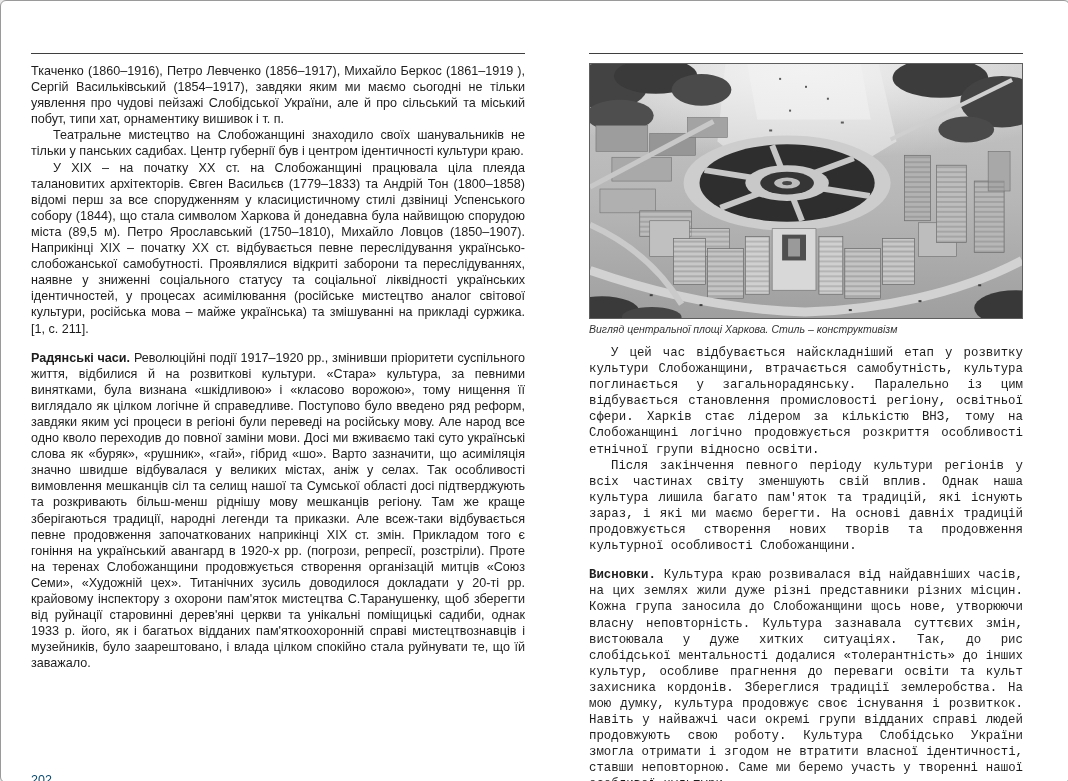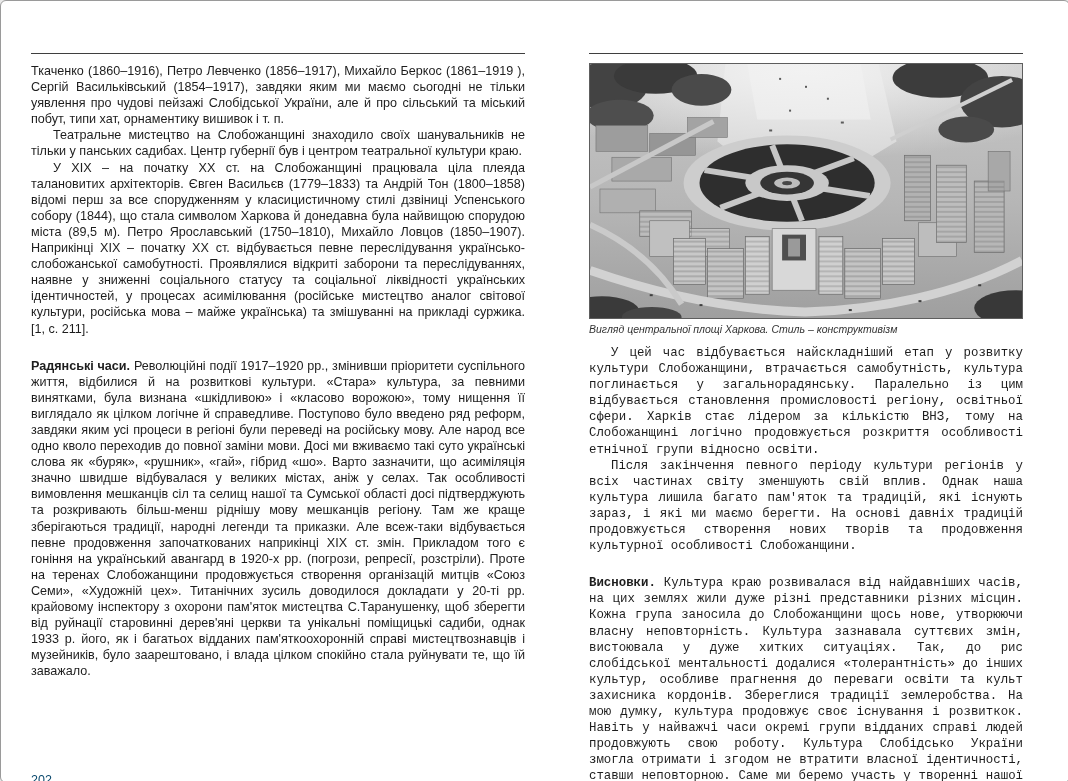--- a/index.html
+++ b/index.html
@@ -15,39 +15,39 @@
   .head-left  { left:30px;  width:494px; text-align:left; }
   .head-right { left:588px; width:434px; text-align:right; }
   .head-rule { position:absolute; top:52px; height:0; border-top:1px solid #3f3f3f; }
   .rule-left  { left:30px;  width:494px; }
   .rule-right { left:588px; width:434px; }
   .body-text { position:absolute; text-align:justify; }
   .body-left  { left:30px;  top:62px;  width:494px; font-size:12.6px; line-height:16.1px; }
   .body-right { left:588px; top:344px; width:434px; font-size:12.4px; line-height:16.1px;font-family:Liberation Mono, monospace; }
   .body-text p.para { margin:0; }
   .body-text p.indent { text-indent:22px; }
-  .body-text p.gap-before { margin-top:21px; }
+  .body-text p.gap-before { margin-top:13px; }
   .body-text b { font-weight:bold; }
   .figure { position:absolute; left:588px; top:62px; width:434px; }
   .photo-frame { width:434px; height:256px; border:1px solid #5e5e5e; box-sizing:border-box; overflow:hidden; background:#b5b5b5; }
   .photo-frame svg { display:block; }
   .figure-caption { margin-top:4px; font-size:10.5px; font-style:italic; color:#333333; }
   .page-number { position:absolute; top:727px; font-size:12.5px; color:#0c4a6e;margin-top:45px; }
   .pn-left  { left:30px;  width:494px; text-align:left; }
   .pn-right { left:588px; width:434px; text-align:right; }
 </style>
 </head>
 <body>
 
 <div class="screen">
 
   <div class="head-rule rule-left"></div>
   <div class="body-text body-left">
       <p class="para">Ткаченко (1860–1916), Петро Левченко (1856–1917), Михайло Беркос (1861–1919 ), Сергій Васильківський (1854–1917), завдяки яким ми маємо сьогодні не тільки уявлення про чудові пейзажі Слобідської України, але й про сільський та міський побут, типи хат, орнаментику вишивок і т. п.</p>
-      <p class="para indent">Театральне мистецтво на Слобожанщині знаходило своїх шанувальників не тільки у панських садибах. Центр губернії був і центром театральної культури краю.</p>
+      <p class="para indent">Театральне мистецтво на Слобожанщині знаходило своїх шанувальників не тільки у панських садибах. Центр губернії був і центром ідентичності культури краю.</p>
       <p class="para indent">У XIX – на початку XX ст. на Слобожанщині працювала ціла плеяда талановитих архітекторів. Євген Васильєв (1779–1833) та Андрій Тон (1800–1858) відомі перш за все спорудженням у класицистичному стилі дзвіниці Успенського собору (1844), що стала символом Харкова й донедавна була найвищою спорудою міста (89,5 м). Петро Ярославський (1750–1810), Михайло Ловцов (1850–1907). Наприкінці XIX – початку XX ст. відбувається певне переслідування українсько-слобожанської самобутності. Проявлялися відкриті заборони та переслідуваннях, наявне у зниженні соціального статусу та соціальної ліквідності українських ідентичностей, у процесах асимілювання (російське мистецтво аналог світової культури, російська мова – майже українська) та змішуванні на прикладі суржика. [1, с. 211].</p>
       <p class="para gap-before"><b>Радянські часи. </b>Революційні події 1917–1920 рр., змінивши пріоритети суспільного життя, відбилися й на розвиткові культури. «Стара» культура, за певними винятками, була визнана «шкідливою» і «класово ворожою», тому нищення її виглядало як цілком логічне й справедливе. Поступово було введено ряд реформ, завдяки яким усі процеси в регіоні були переведі на російську мову. Але народ все одно кволо переходив до повної заміни мови. Досі ми вживаємо такі суто українські слова як «буряк», «рушник», «гай», гібрид «шо». Варто зазначити, що асиміляція значно швидше відбувалася у великих містах, аніж у селах. Так особливості вимовлення мешканців сіл та селищ нашої та Сумської області досі підтверджують та розкривають більш-менш ріднішу мову мешканців регіону. Там же краще зберігаються традиції, народні легенди та приказки. Але всеж-таки відбувається певне продовження започаткованих наприкінці XIX ст. змін. Прикладом того є гоніння на український авангард в 1920-х рр. (погрози, репресії, розстріли). Проте на теренах Слобожанщини продовжується створення організацій митців «Союз Семи», «Художній цех». Титанічних зусиль доводилося докладати у 20-ті рр. крайовому інспектору з охорони пам'яток мистецтва С.Таранушенку, щоб зберегти від руйнації старовинні дерев'яні церкви та унікальні поміщицькі садиби, однак 1933 р. його, як і багатьох відданих пам'яткоохоронній справі мистецтвознавців і музейників, було заарештовано, і влада цілком спокійно стала руйнувати те, що їй заважало.</p>
     </div>
   <div class="page-number pn-left">202</div>
 
   <div class="head-rule rule-right"></div>
 
   <figure class="figure" style="margin:0">
     <div class="photo-frame">
       <svg viewBox="0 0 434 256" width="432" height="254" preserveAspectRatio="none" aria-hidden="true">

